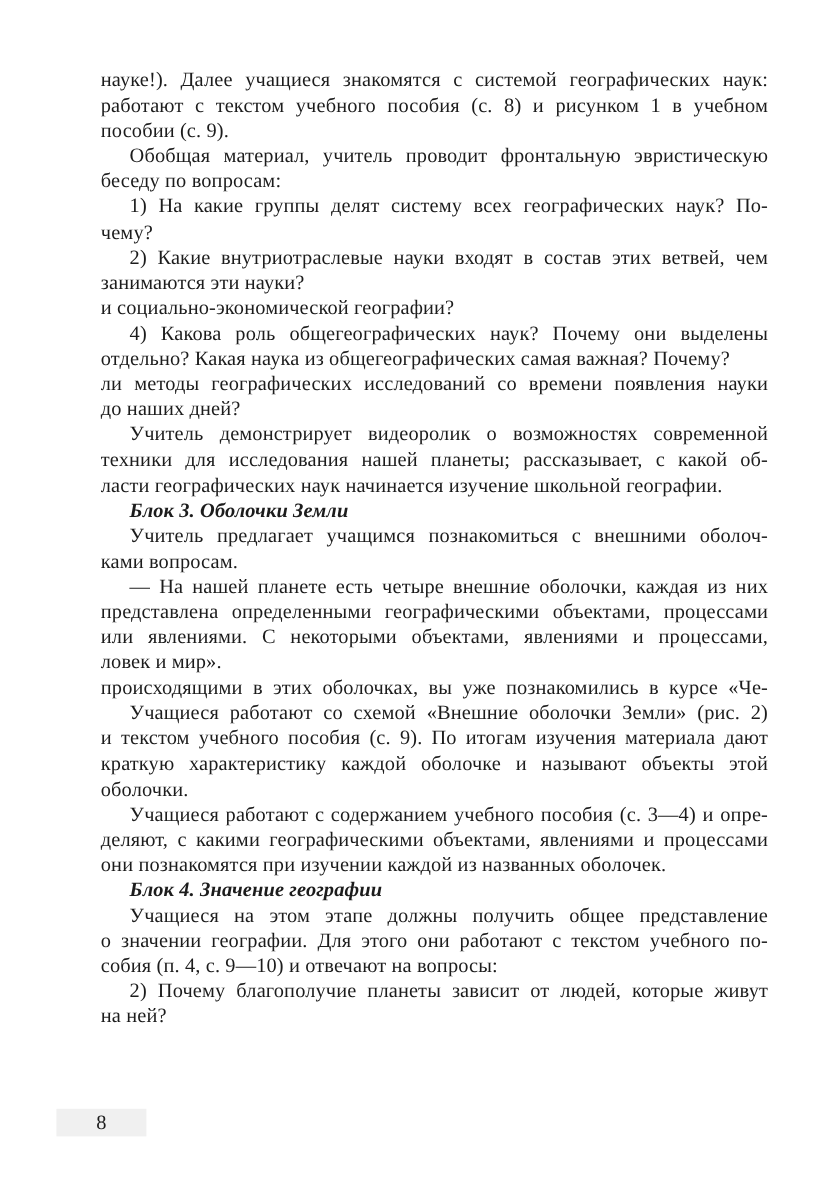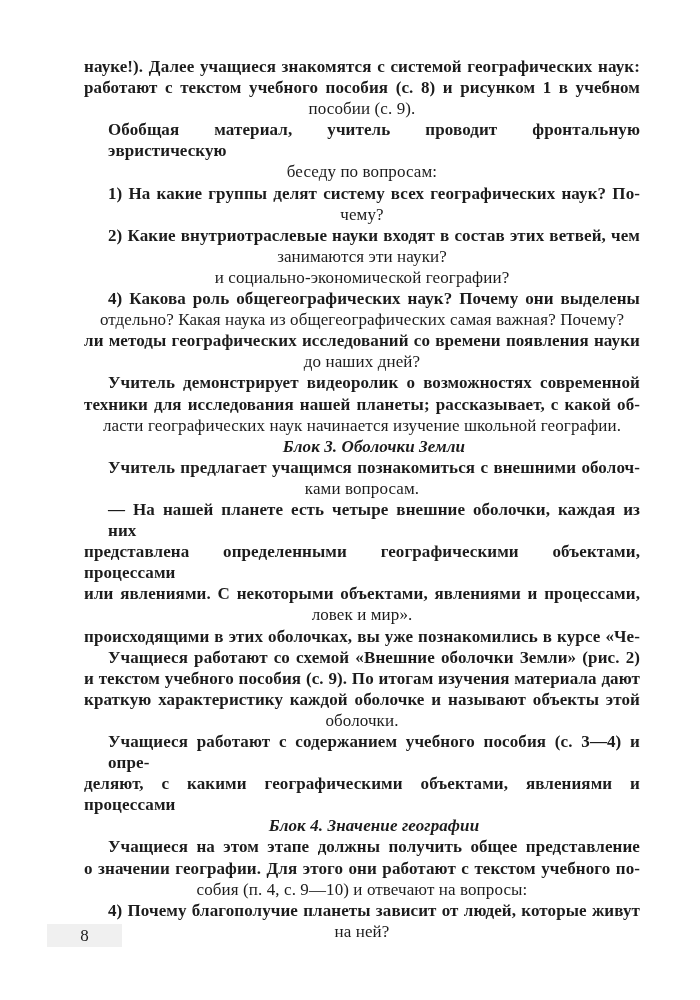--- a/index.html
+++ b/index.html
@@ -23,26 +23,25 @@
   }
   .paragraph {
     margin: 0;
     padding: 0;
   }
   .line {
     font-size: 17px;
     line-height: 21.1px;
     letter-spacing: 0.1px;
     box-sizing: border-box;
-    text-align: center;
+    text-align: left;
   }
   .line.justify {
     text-align: justify;
     text-align-last: justify;
-    font-weight: bold;
   }
   .line.indent {
     padding-left: 24px;
   }
   .line.heading {
     font-weight: bold;
     font-style: italic;
   }
   .page-number-box {
     position: absolute;
@@ -114,30 +113,31 @@
     </div>
     <div class="paragraph">
       <div class="line indent justify">Учащиеся работают со схемой «Внешние оболочки Земли» (рис. 2)</div>
       <div class="line justify">и текстом учебного пособия (с. 9). По итогам изучения материала дают</div>
       <div class="line justify">краткую характеристику каждой оболочке и называют объекты этой</div>
       <div class="line last">оболочки.</div>
     </div>
     <div class="paragraph">
       <div class="line indent justify">Учащиеся работают с содержанием учебного пособия (с. 3—4) и опре-</div>
       <div class="line justify">деляют, с какими географическими объектами, явлениями и процессами</div>
+      <div class="line last">они познакомятся при изучении каждой из названных оболочек.</div>
     </div>
     <div class="paragraph">
       <div class="line indent last heading">Блок 4. Значение географии</div>
     </div>
     <div class="paragraph">
       <div class="line indent justify">Учащиеся на этом этапе должны получить общее представление</div>
       <div class="line justify">о значении географии. Для этого они работают с текстом учебного по-</div>
       <div class="line last">собия (п. 4, с. 9—10) и отвечают на вопросы:</div>
     </div>
     <div class="paragraph">
-      <div class="line indent justify">4) Почему благополучие планеты зависит от людей, которые живут</div>
+      <div class="line indent justify">2) Почему благополучие планеты зависит от людей, которые живут</div>
       <div class="line last">на ней?</div>
     </div>
   </div>
 
 <div class="page-number-box" style="background: rgb(240, 240, 240);">
   <span class="page-number">8</span>
 </div>
 
 </body></html>

